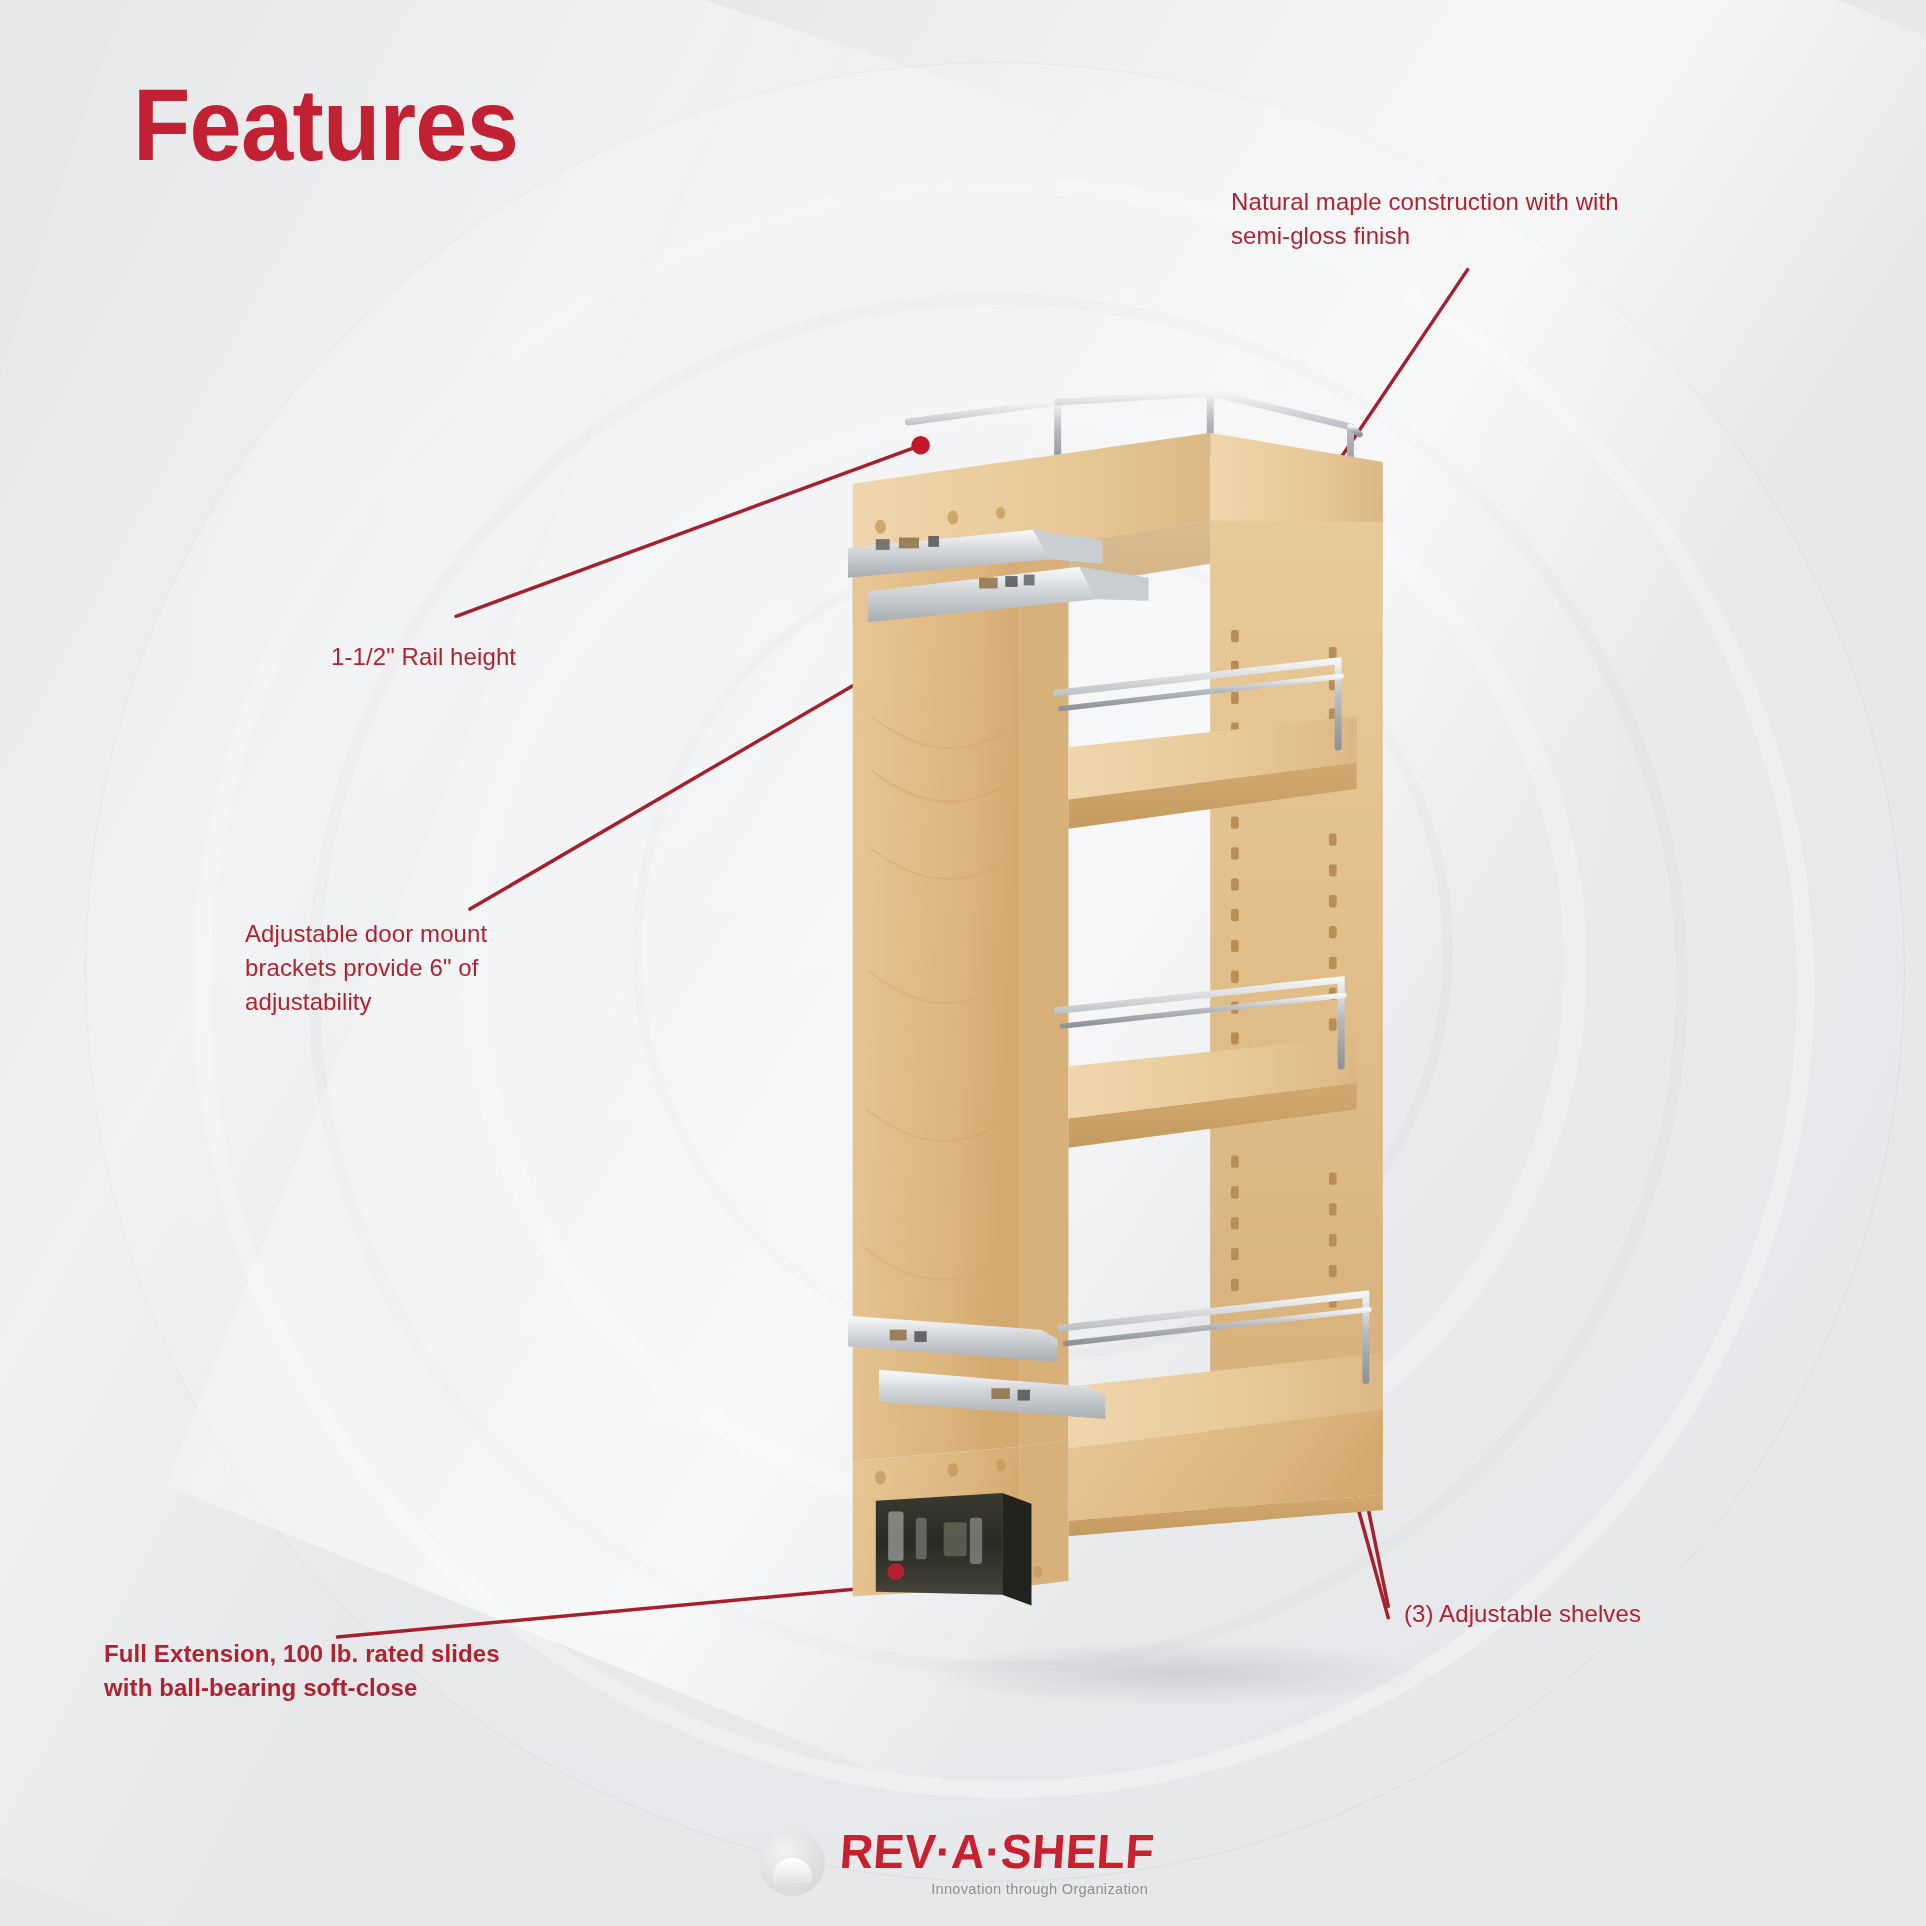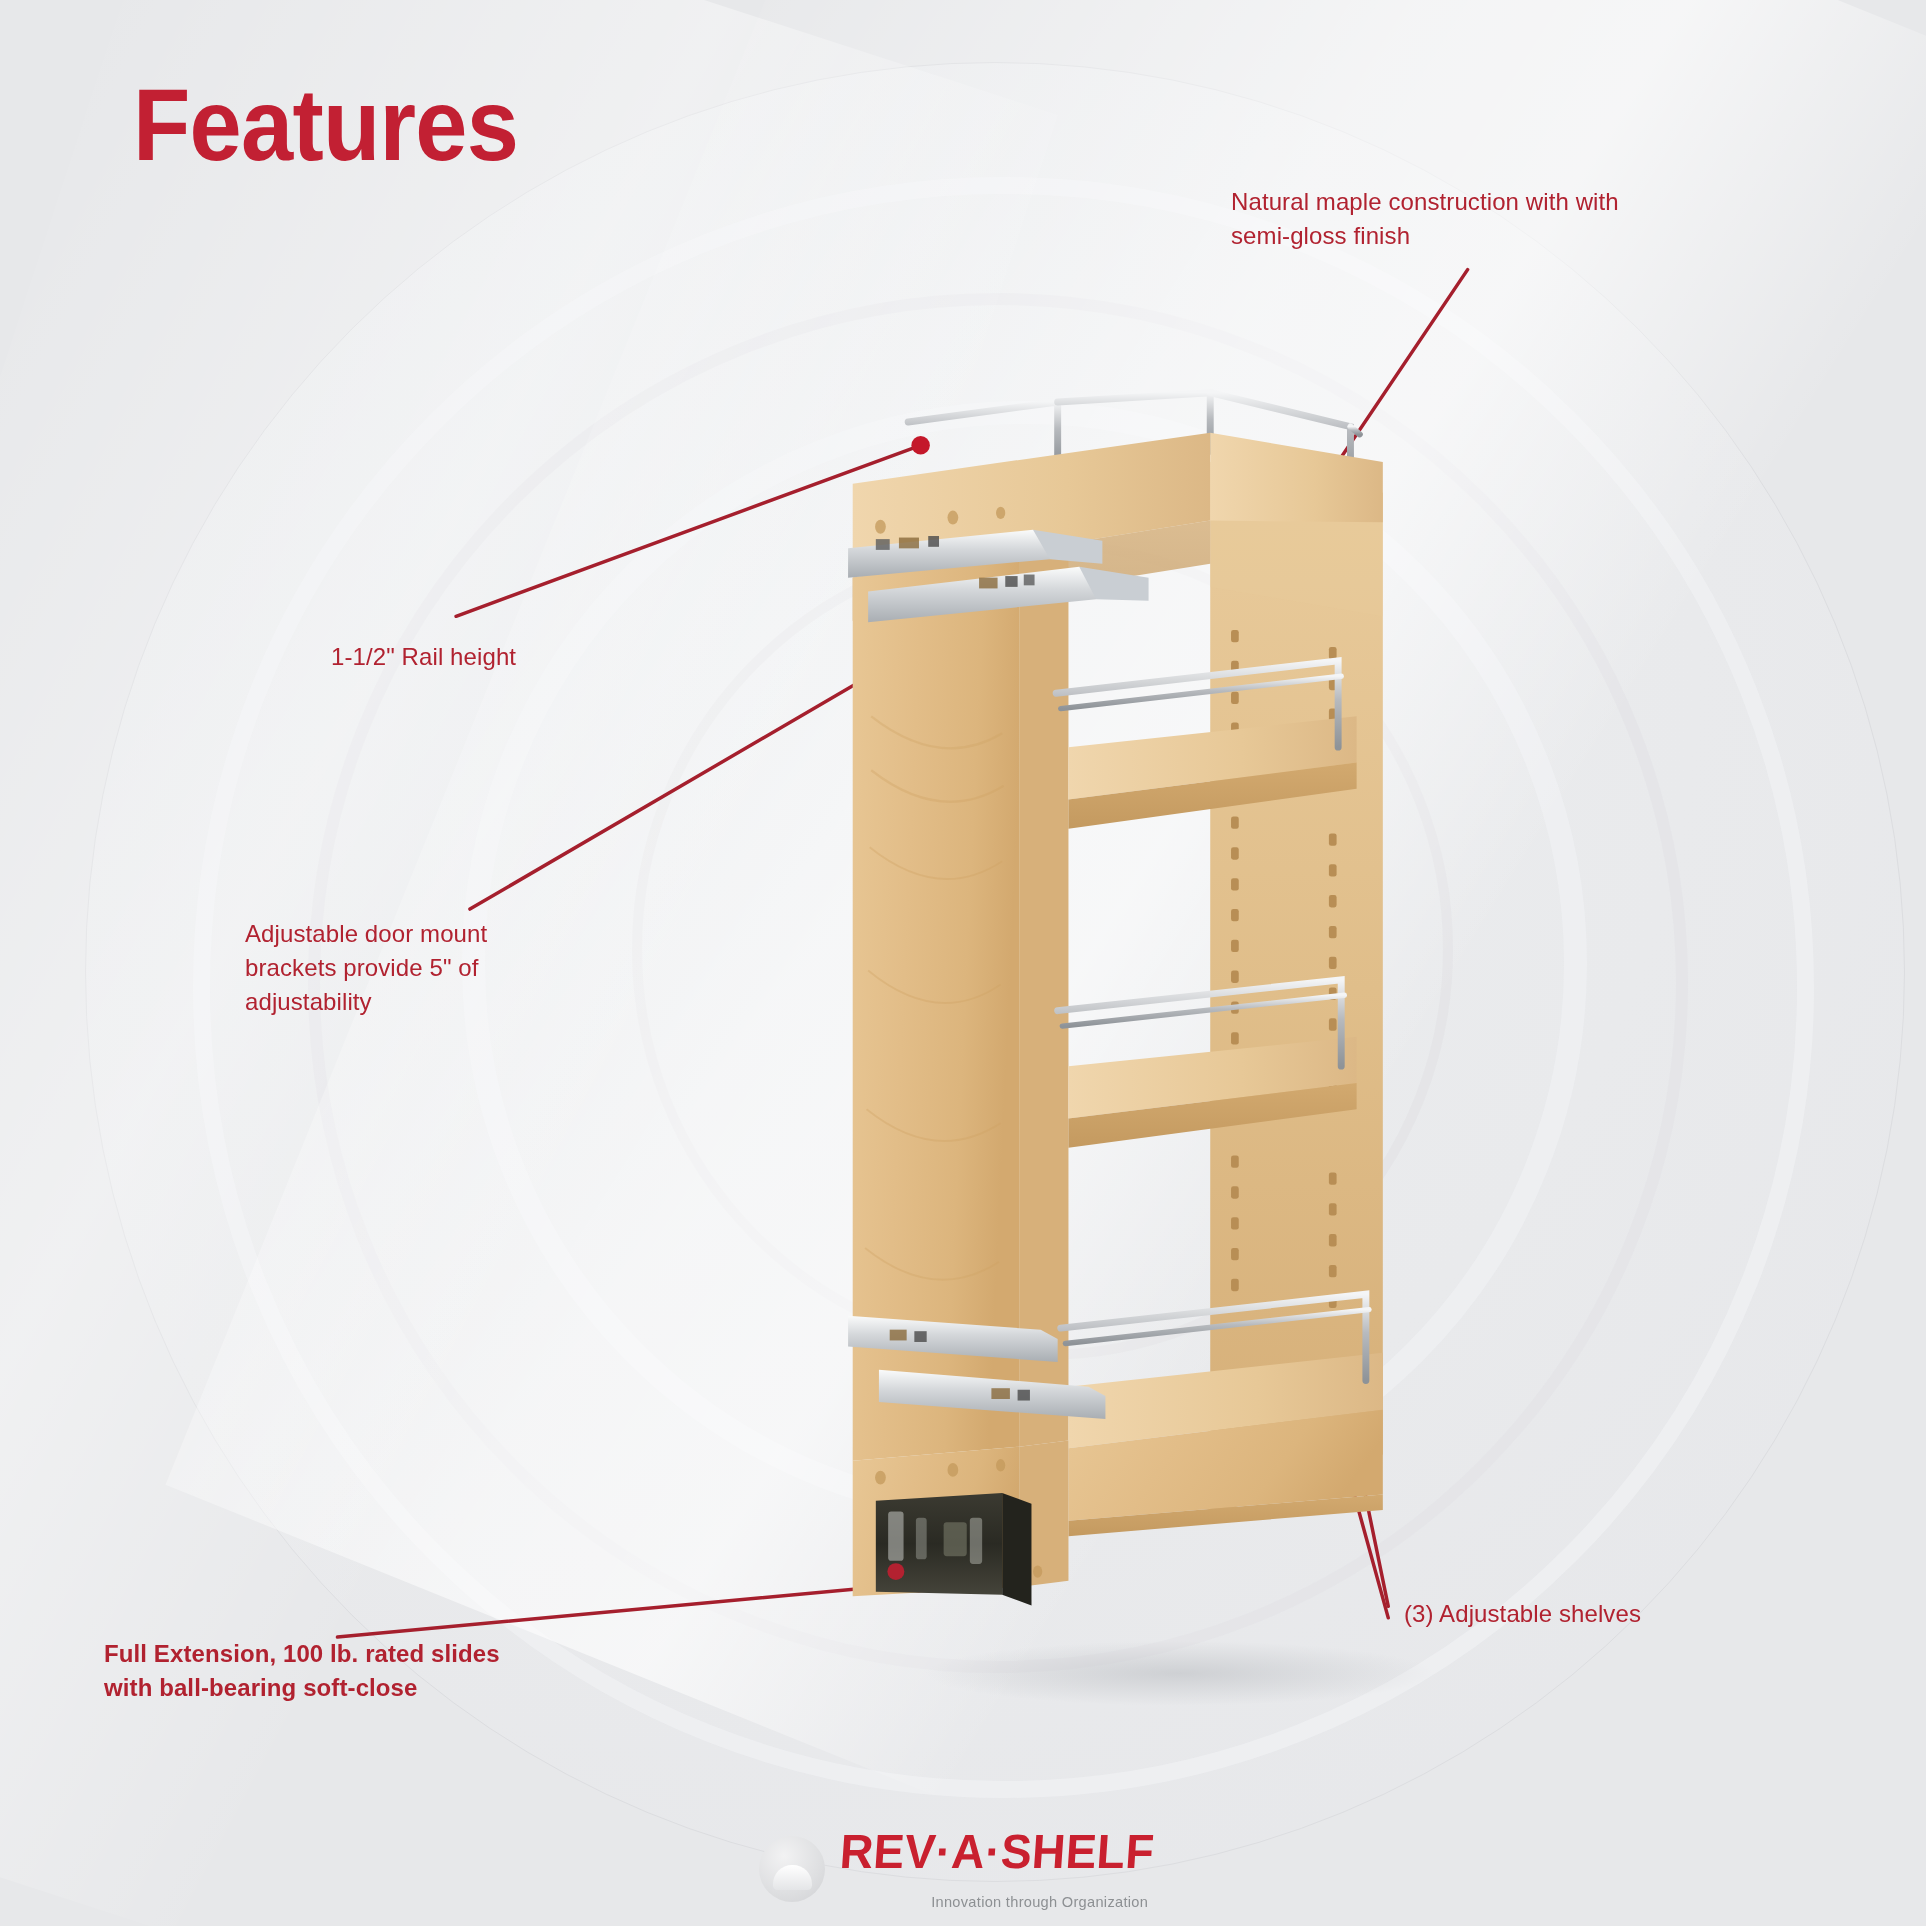--- a/index.html
+++ b/index.html
@@ -71,21 +71,21 @@
     content:"";position:absolute;left:14px;bottom:12.3px;width:39px;height:25px;
     border-radius:19px 19px 4.6px 4.6px;
     background:linear-gradient(#ffffff,#e4e5e7);
   }
   #logo-text{display:flex;flex-direction:column;align-items:flex-start;}
   #logo-word{
     font-size:48px;font-weight:bold;color:#c9202f;letter-spacing:0.4px;
     transform:scaleX(.96) skewX(-4deg);transform-origin:left center;line-height:1;
   }
   #logo-tag{
-    font-size:14.6px;color:#8d9093;letter-spacing:0.3px;margin-top:18px;margin-left:91px;
+    font-size:14.6px;color:#8d9093;letter-spacing:0.3px;margin-top:5px;margin-left:91px;
   }
 </style>
 </head>
 <body>
 
 <div id="stage">
 
   <div class="bg-layer">
     <div class="ring r1"></div>
     <div class="ring r2"></div>
@@ -119,21 +119,21 @@
       <circle cx="1192" cy="2055" r="12"></circle>
       <circle cx="1598" cy="1093" r="12"></circle>
       <circle cx="1640" cy="1512" r="12"></circle>
     </g>
   </svg>
 
   <div class="callout" id="callout-maple">Natural maple construction with with
 semi-gloss finish</div>
   <div class="callout" id="callout-rail">1-1/2" Rail height</div>
   <div class="callout" id="callout-brackets">Adjustable door mount
-brackets provide 5" of
+brackets provide 6" of
 adjustability</div>
   <div class="callout" id="callout-slides">Full Extension, 100 lb. rated slides
 with ball-bearing soft-close</div>
   <div class="callout" id="callout-shelves">(3) Adjustable shelves</div>
 
   <div id="product">
   <svg width="632" height="1333" viewBox="0 0 820 1730">
     <defs>
       <linearGradient id="woodFace" x1="0" y1="0" x2="1" y2="0.25">
         <stop offset="0%" stop-color="#e8c795"></stop>

